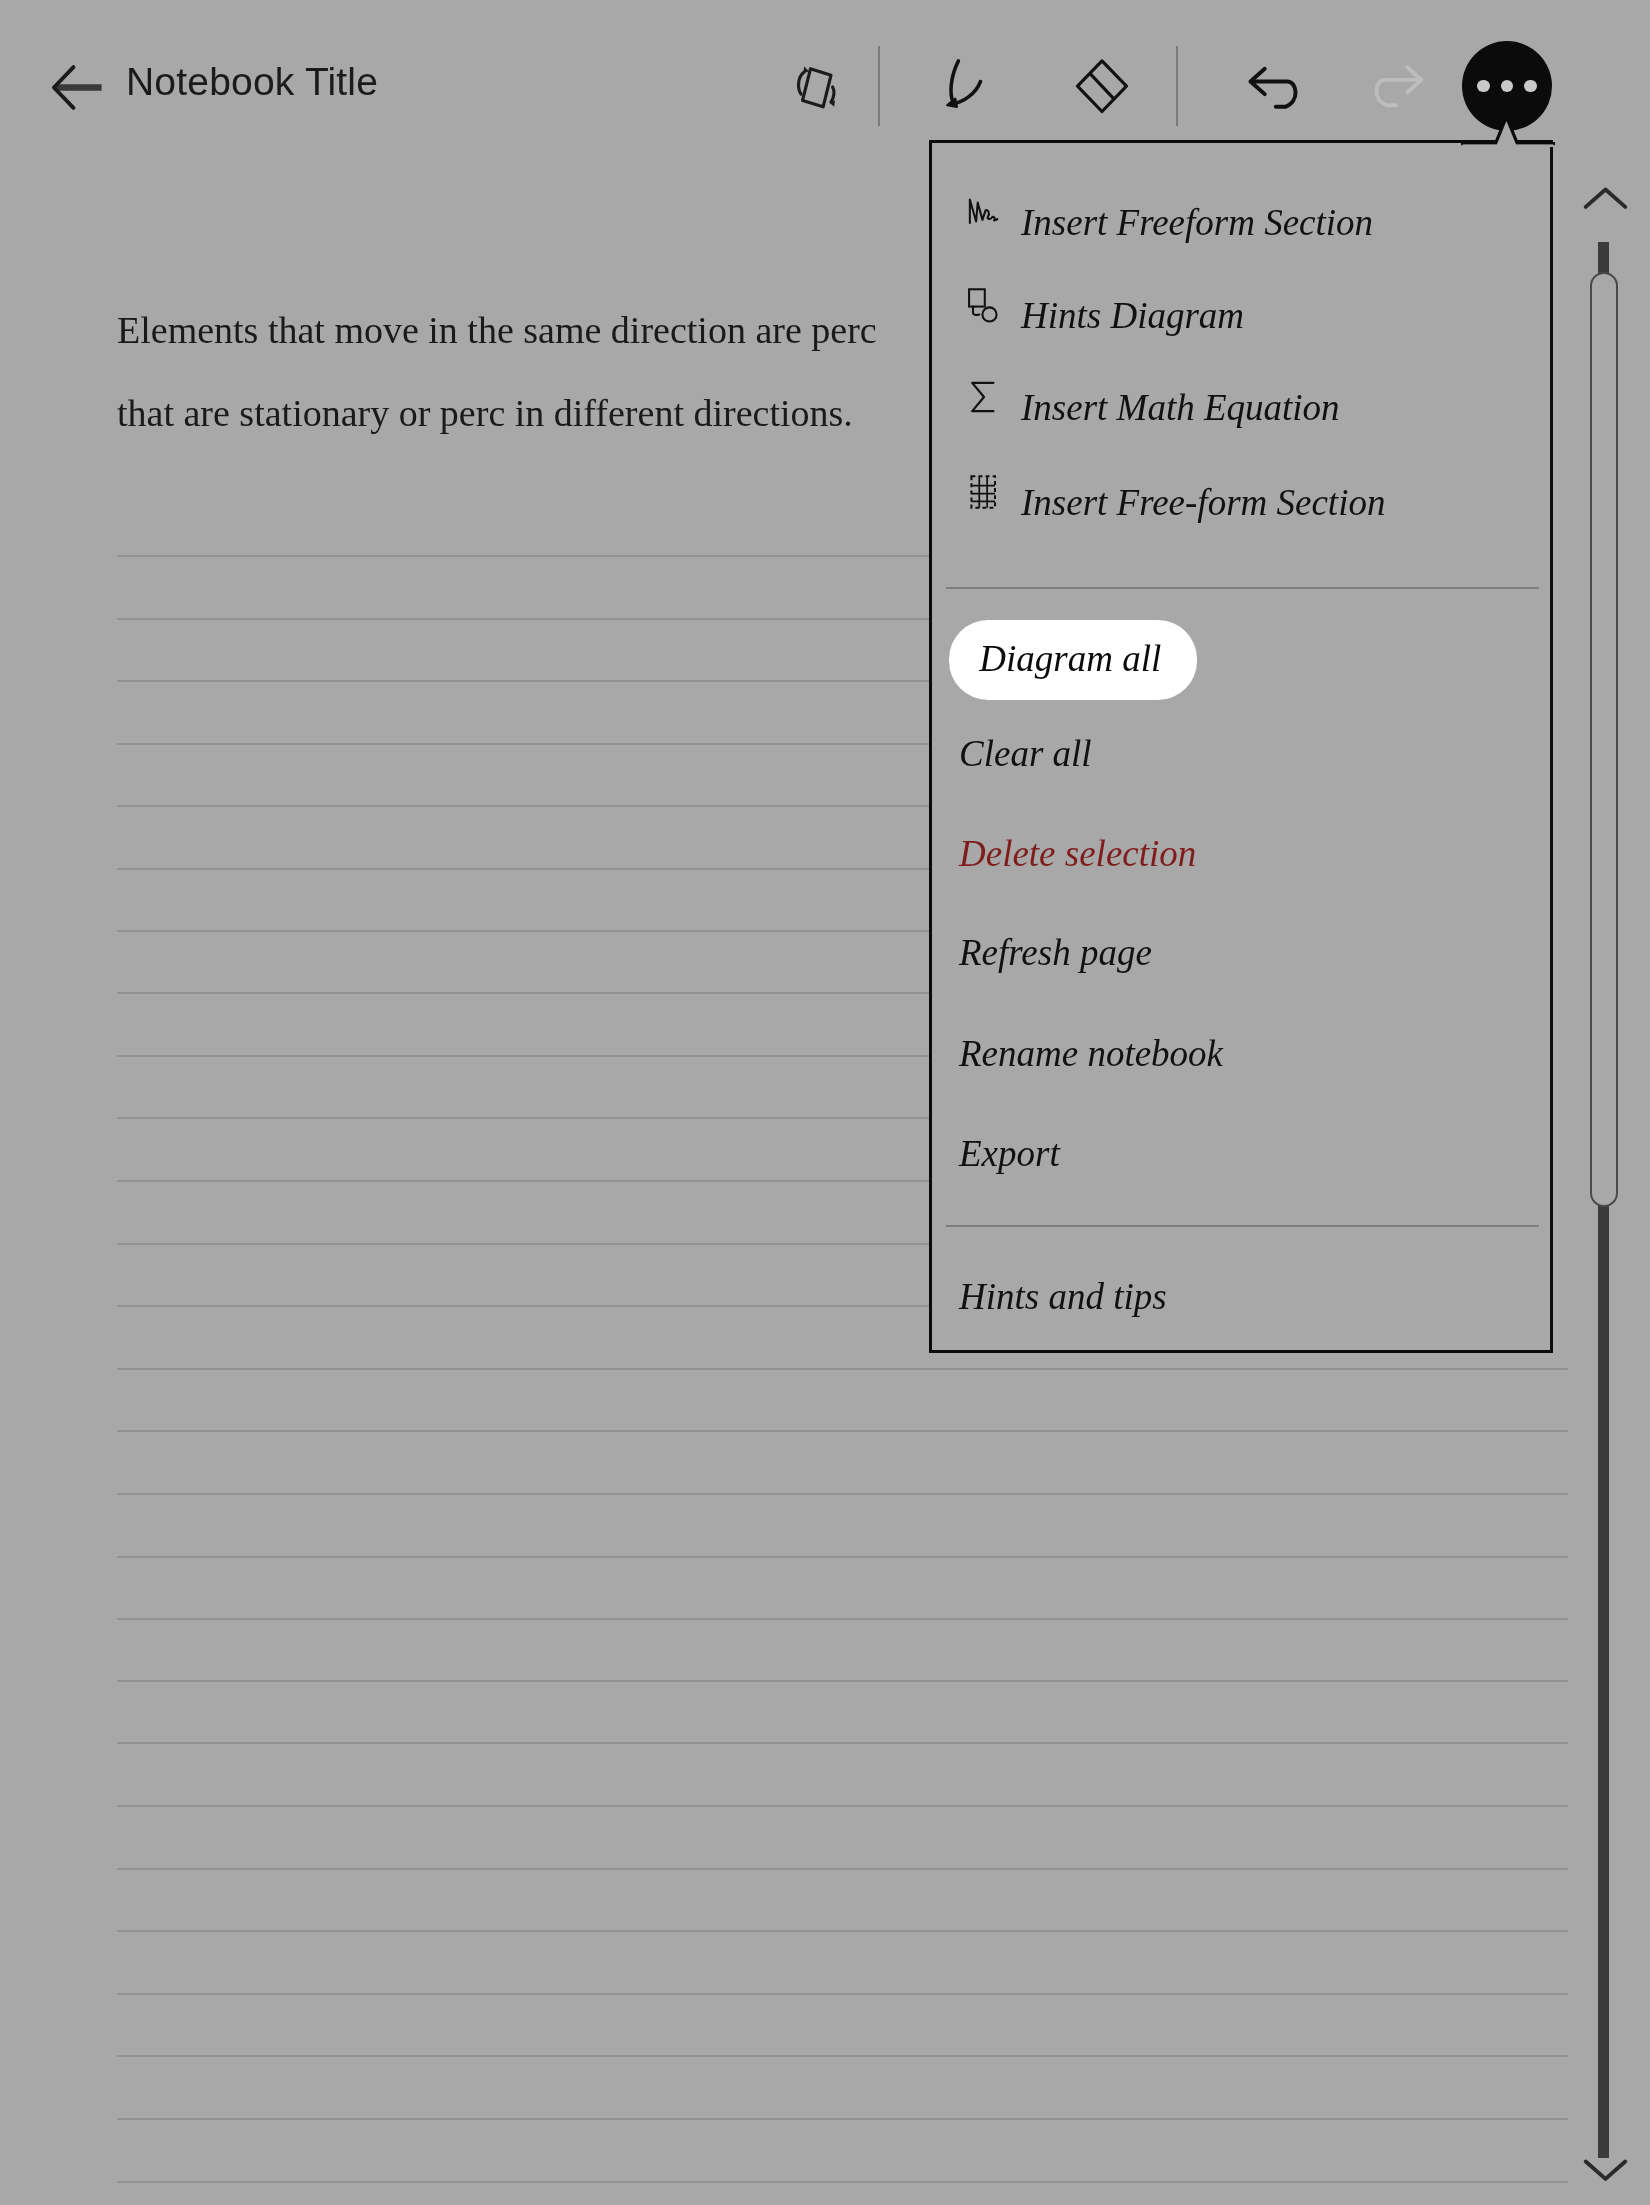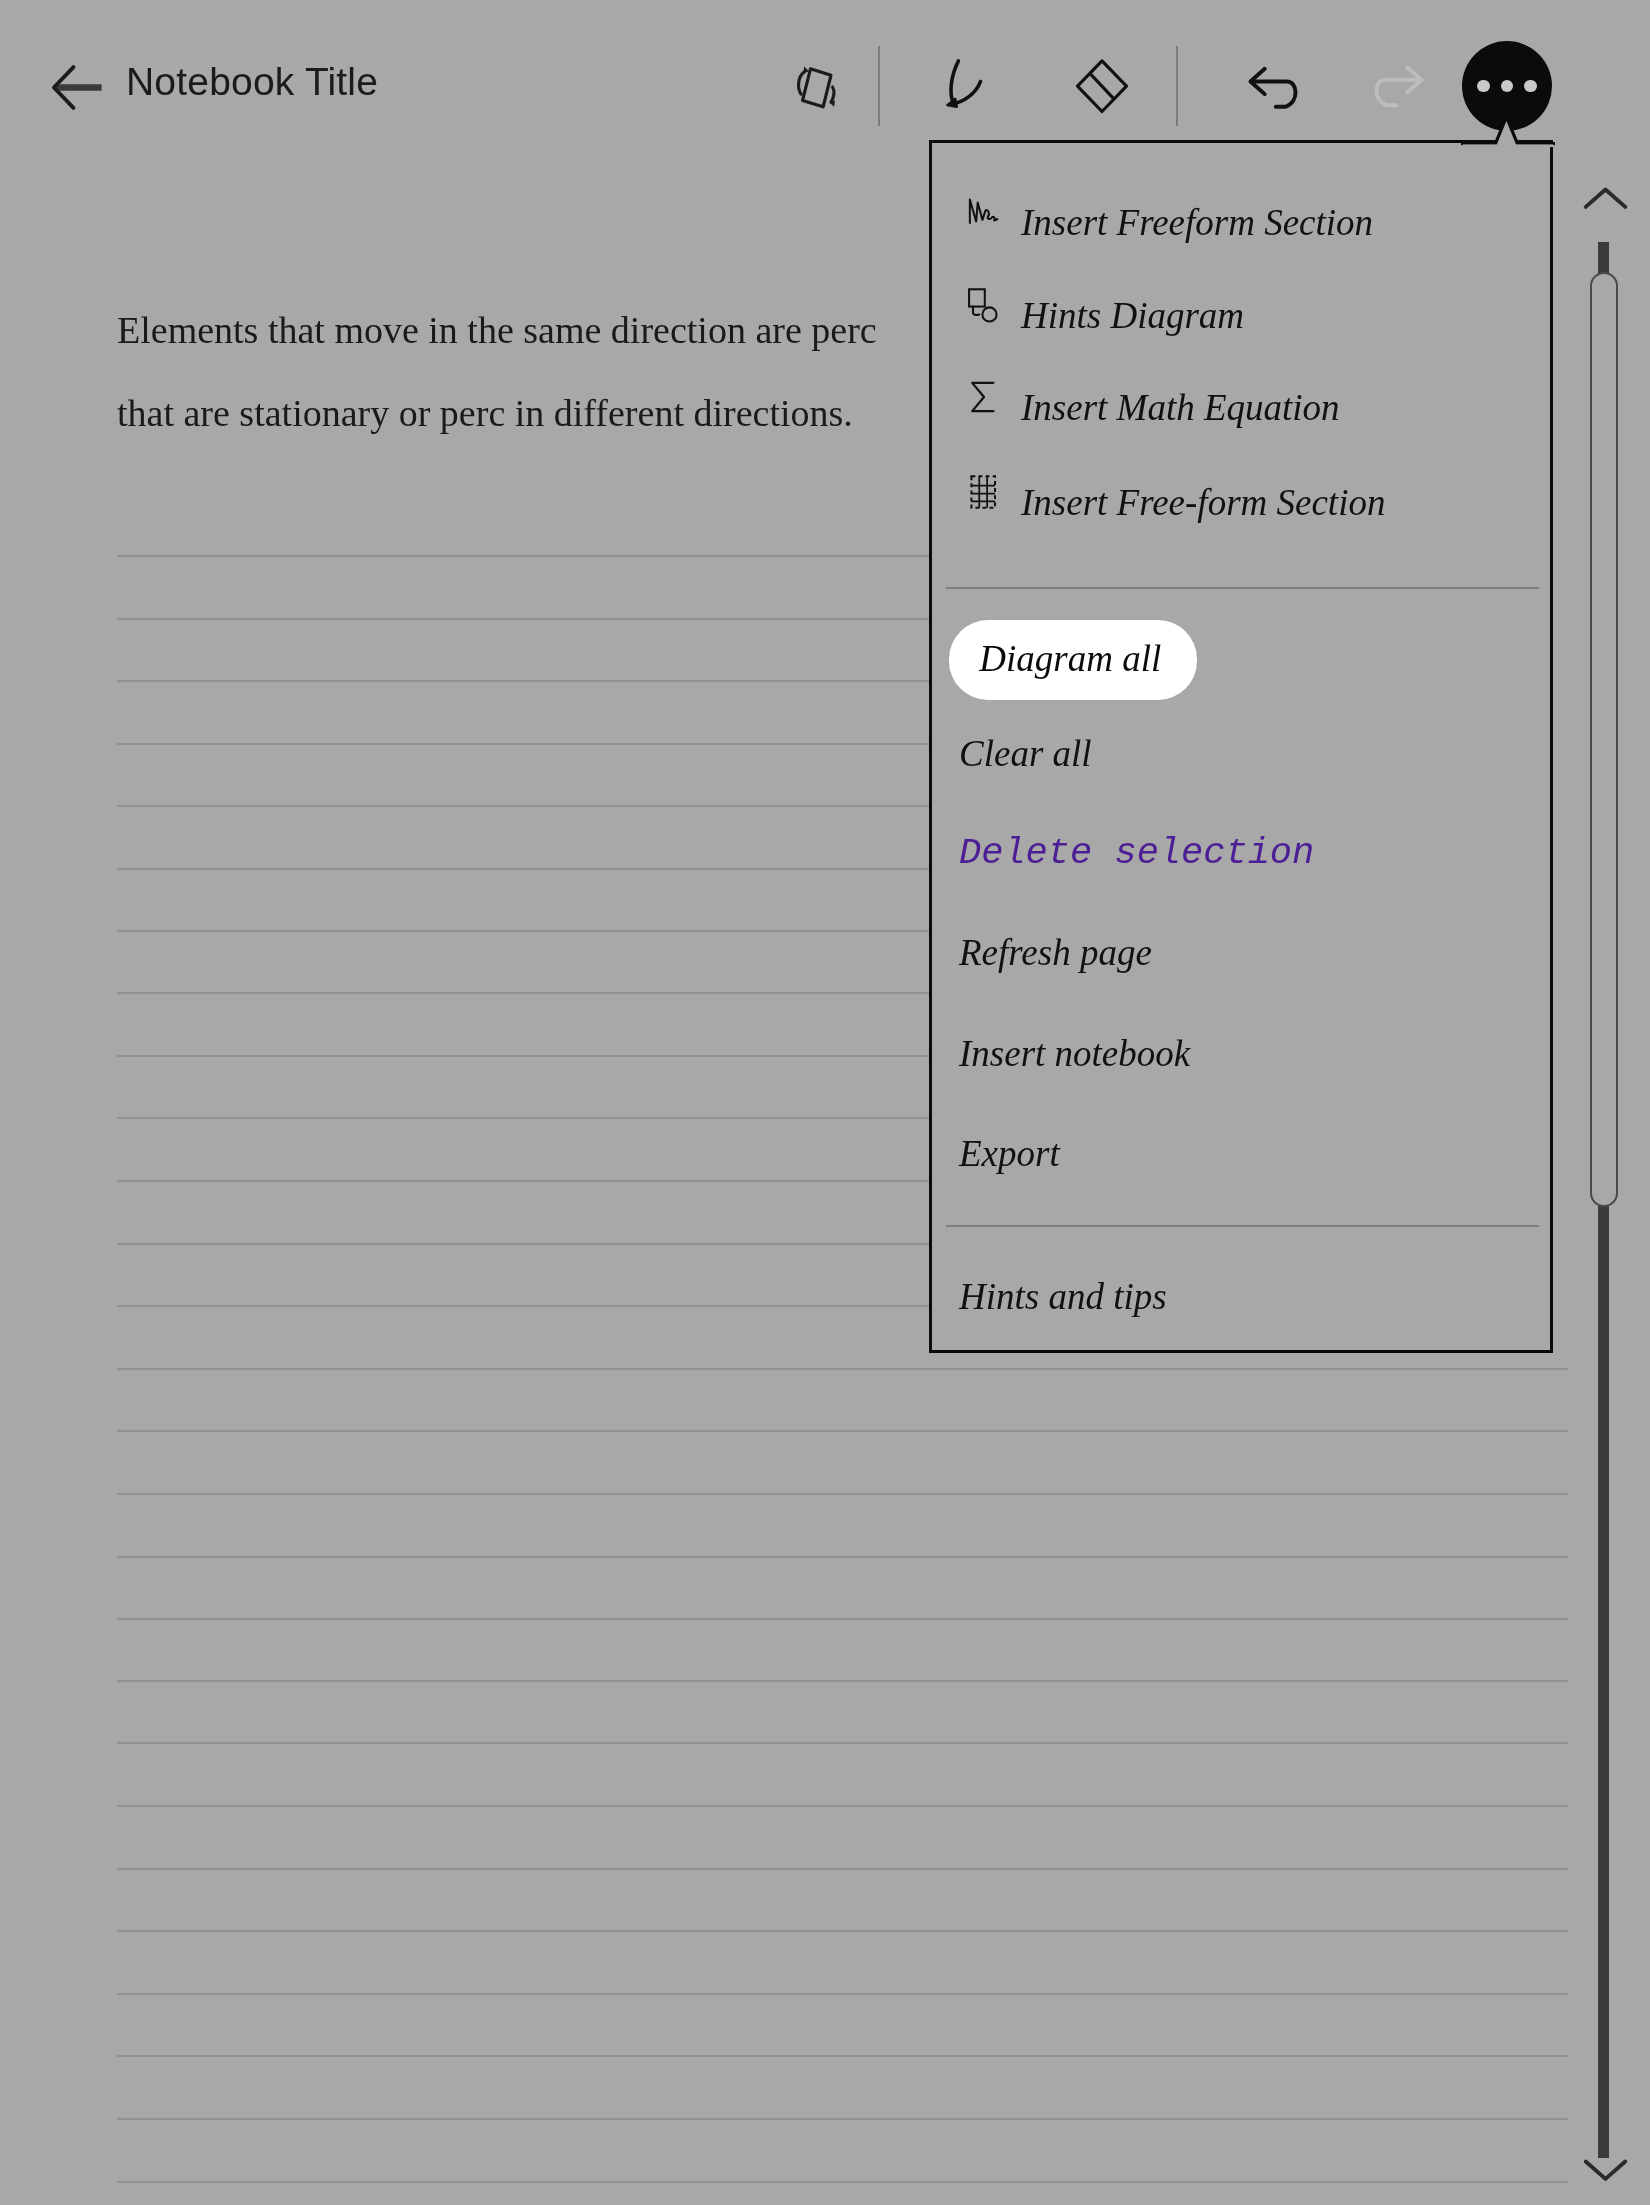--- a/index.html
+++ b/index.html
@@ -153,21 +153,21 @@
   .mi .mi-icon svg { display: block; }
   .mi .mi-label {
     font-family: "Liberation Serif", serif;
     font-style: italic;
     font-size: 37px;
     color: #111;
     white-space: nowrap;
     margin-top: 20px;
   }
   .mi.no-icon .mi-label { margin-left: 27px; }
-  .mi.disabled .mi-label { color: #4c1d95; font-family: Liberation Mono, monospace; }
+  .mi.disabled .mi-label { color: #7f1d1d; }
 
   .mi.selected .mi-label {
     background: #ffffff;
     border-radius: 39px;
     padding: 17.3px 36px 20.4px 30px;
     margin-left: 0px;
     color: #0b0b0b;
   }
   .mi.selected { left: 17.3px; }
 
@@ -369,21 +369,21 @@
 
     <div class="mi no-icon disabled" style="top:664px">
       <span class="mi-label">Delete selection</span>
     </div>
 
     <div class="mi no-icon" style="top:763px">
       <span class="mi-label">Refresh page</span>
     </div>
 
     <div class="mi no-icon" style="top:864px">
-      <span class="mi-label">Insert notebook</span>
+      <span class="mi-label">Rename notebook</span>
     </div>
 
     <div class="mi no-icon" style="top:964px">
       <span class="mi-label">Export</span>
     </div>
 
     <div class="msep" style="top:1082px"></div>
 
     <div class="mi no-icon" style="top:1107px">
       <span class="mi-label">Hints and tips</span>

